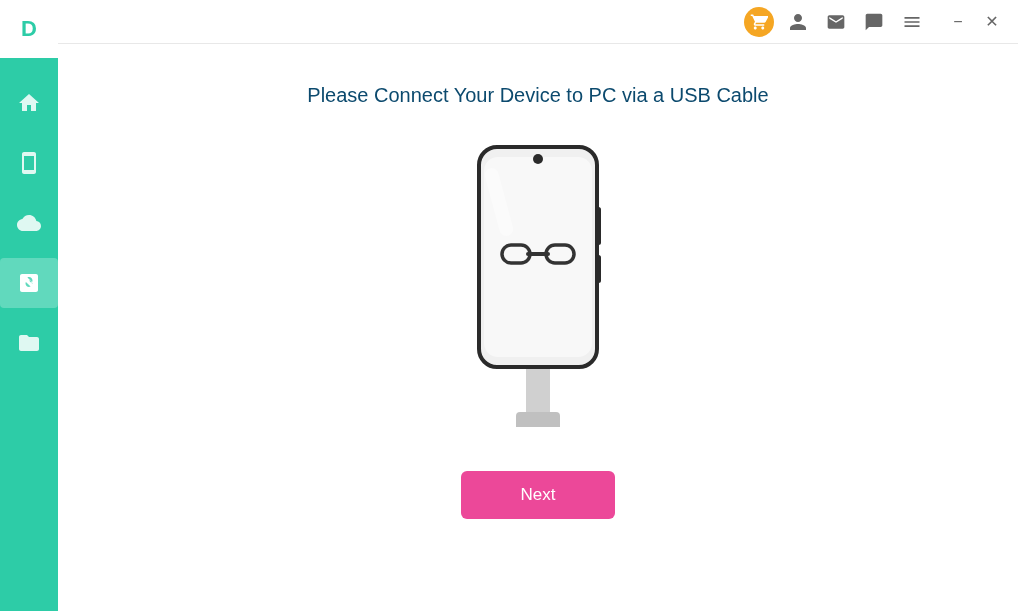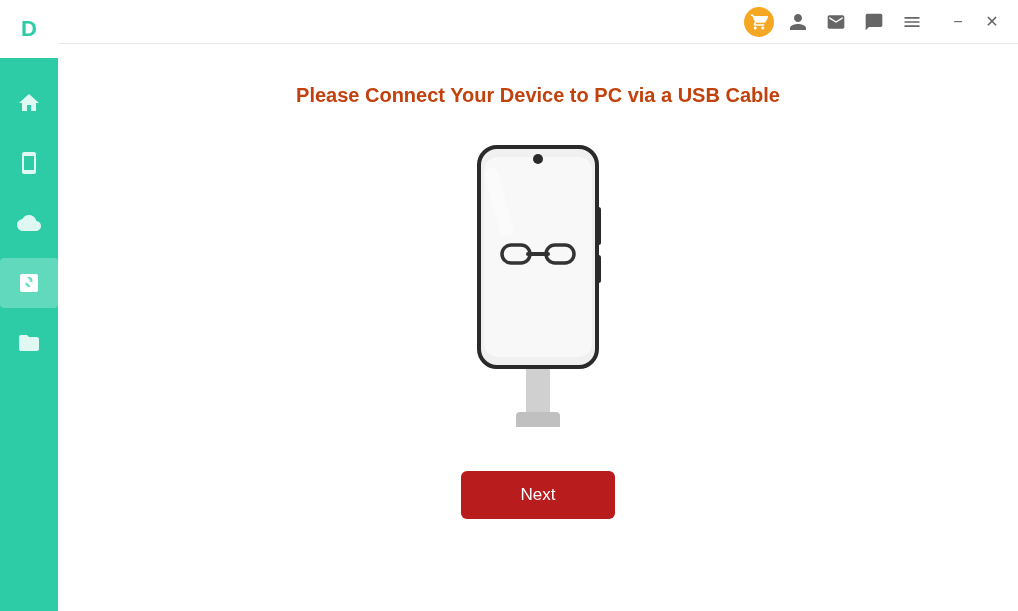--- a/index.html
+++ b/index.html
@@ -118,27 +118,27 @@
       flex: 1;
       display: flex;
       flex-direction: column;
       align-items: center;
       justify-content: flex-start;
       padding-top: 40px;
       background: #fff;
     }
     .main-title {
       font-size: 20px;
-      font-weight: 700;
-      color: #c2410c;
+      font-weight: 400;
+      color: #0c4a6e;
       margin-bottom: 30px;
       text-align: center;
     }
     .next-btn {
-      background: #b91c1c;
+      background: #ec4899;
       color: #fff;
       border: none;
       border-radius: 6px;
       padding: 14px 60px;
       font-size: 17px;
       font-weight: 500;
       cursor: pointer;
       margin-top: 10px;
     }
 

